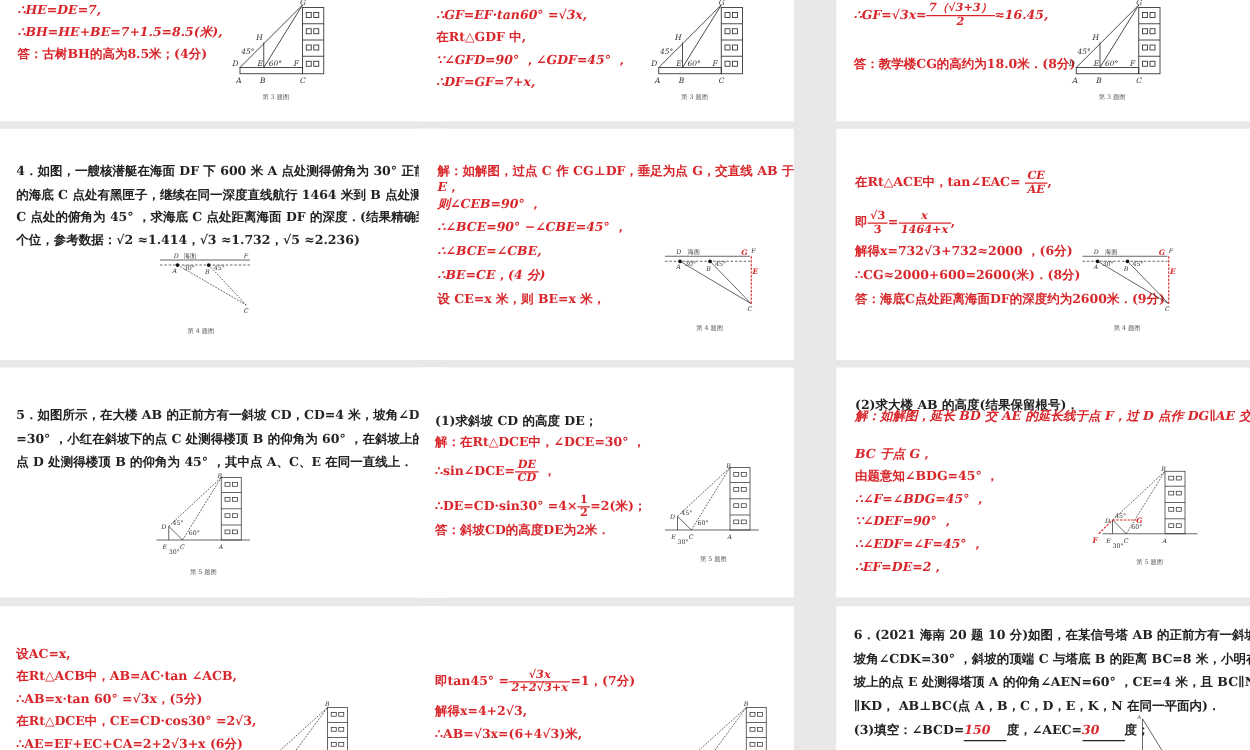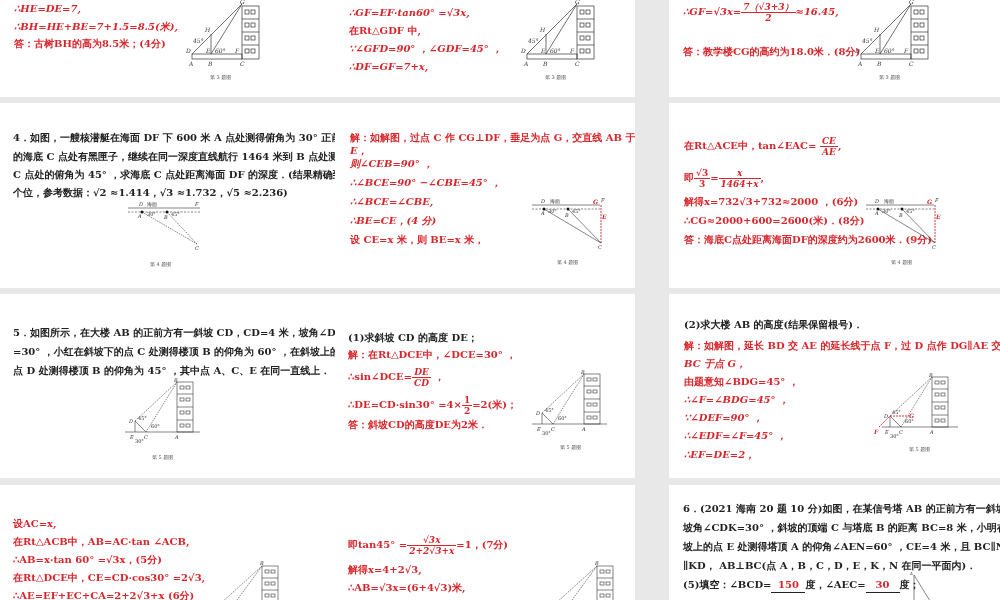--- a/index.html
+++ b/index.html
@@ -14,21 +14,21 @@
   .r3{top:485px;height:115px;}
   .line{position:absolute;font-size:10px;line-height:14px;white-space:nowrap;font-weight:bold;}
   .red{color:#d9262b;}
   .blk{color:#222;}
   .ital{font-style:italic;}
   .fig{position:absolute;}
   .cap{position:absolute;font-size:5px;color:#555;white-space:nowrap;}
   .frac{display:inline-block;vertical-align:middle;text-align:center;line-height:10px;font-size:9px;}
   .frac .num{display:block;border-bottom:1px solid currentColor;padding:0 2px;text-align:center;}
   .frac .den{display:block;padding:0 2px;}
-  .blank{display:inline-block;border-bottom:1px solid #222;min-width:34px;text-align:center;color:#d9262b;}
+  .blank{display:inline-block;border-bottom:1px solid #222;min-width:34px;color:#d9262b;font-style:italic;}
   svg text{font-family:"DejaVu Serif","Liberation Serif",serif;}
 </style>
 </head>
 <body>
 
 <div class="panel c0 r0">
   <div class="line red ital" style="left:14px;top:2px;">∴HE=DE=7,</div>
   <div class="line red ital" style="left:14px;top:20px;">∴BH=HE+BE=7+1.5=8.5(米),</div>
   <div class="line red" style="left:14px;top:37px;text-align:center;">答：古树BH的高为8.5米；(4分)</div>
   <svg class="fig" style="left:185px;top:0;" width="80" height="68">
@@ -325,21 +325,21 @@
         <text x="10" y="66">30°</text>
         <text x="19" y="62" font-style="italic">C</text>
         <text x="50" y="62" font-style="italic">A</text>
       </g>
   </svg>
   <div class="cap" style="left:225px;top:150px;">第 5 题图</div>
 </div>
 
 <div class="panel c2 r2">
   <div class="line blk" style="left:15px;top:24px;">(2)求大楼 AB 的高度(结果保留根号)．</div>
-  <div class="line red" style="left:15px;top:45px;">解：如解图，延长 BD 交 AE 的延长线于点 F，过 D 点作 DG∥AE 交</div>
+  <div class="line red" style="left:15px;top:33px;font-style:italic;">解：如解图，延长 BD 交 AE 的延长线于点 F，过 D 点作 DG∥AE 交</div>
   <div class="line red ital" style="left:15px;top:63px;">BC 于点 G，</div>
   <div class="line red" style="left:15px;top:81px;">由题意知∠BDG=45° ，</div>
   <div class="line red ital" style="left:15px;top:99px;">∴∠F=∠BDG=45° ，</div>
   <div class="line red ital" style="left:15px;top:117px;">∵∠DEF=90° ，</div>
   <div class="line red ital" style="left:15px;top:135px;">∴∠EDF=∠F=45° ，</div>
   <div class="line red ital" style="left:15px;top:154px;">∴EF=DE=2，</div>
   <svg class="fig" style="left:205px;top:78px;" width="85" height="70">
     <g stroke="#333" stroke-width="0.6" fill="none">
       <rect x="58" y="5" width="16" height="50"></rect>
       <line x1="58" y1="17" x2="74" y2="17"></line>
@@ -428,21 +428,21 @@
     <text x="40" y="5" font-size="5" fill="#333" font-style="italic">B</text>
   </svg>
 </div>
 
 <div class="panel c2 r3">
   <div class="line blk" style="left:14px;top:17px;">6．(2021 海南 20 题 10 分)如图，在某信号塔 AB 的正前方有一斜坡 CD,</div>
   <div class="line blk" style="left:14px;top:36px;">坡角∠CDK=30° ，斜坡的顶端 C 与塔底 B 的距离 BC=8 米，小明在斜</div>
   <div class="line blk" style="left:14px;top:55px;">坡上的点 E 处测得塔顶 A 的仰角∠AEN=60° ，CE=4 米，且 BC∥NE</div>
   <div class="line blk" style="left:14px;top:74px;">∥KD， AB⊥BC(点 A，B，C，D，E，K，N 在同一平面内)．</div>
   <div class="line blk" style="left:14px;top:93px;">
-    <span>(5)填空：∠BCD=</span><span class="blank">150</span><span>度，∠AEC=</span><span class="blank">30</span><span>度；</span>
+    <span>(3)填空：∠BCD=</span><span class="blank">150</span><span>度，∠AEC=</span><span class="blank">30</span><span>度；</span>
   </div>
   <svg class="fig" style="left:235px;top:86px;" width="40" height="30">
     <g stroke="#333" stroke-width="0.6" fill="none">
       <line x1="10" y1="4" x2="10" y2="30"></line>
       <line x1="10" y1="4" x2="26" y2="30"></line>
     </g>
     <text x="6" y="4" font-size="4" fill="#333" font-style="italic">A</text>
   </svg>
 </div>
 

